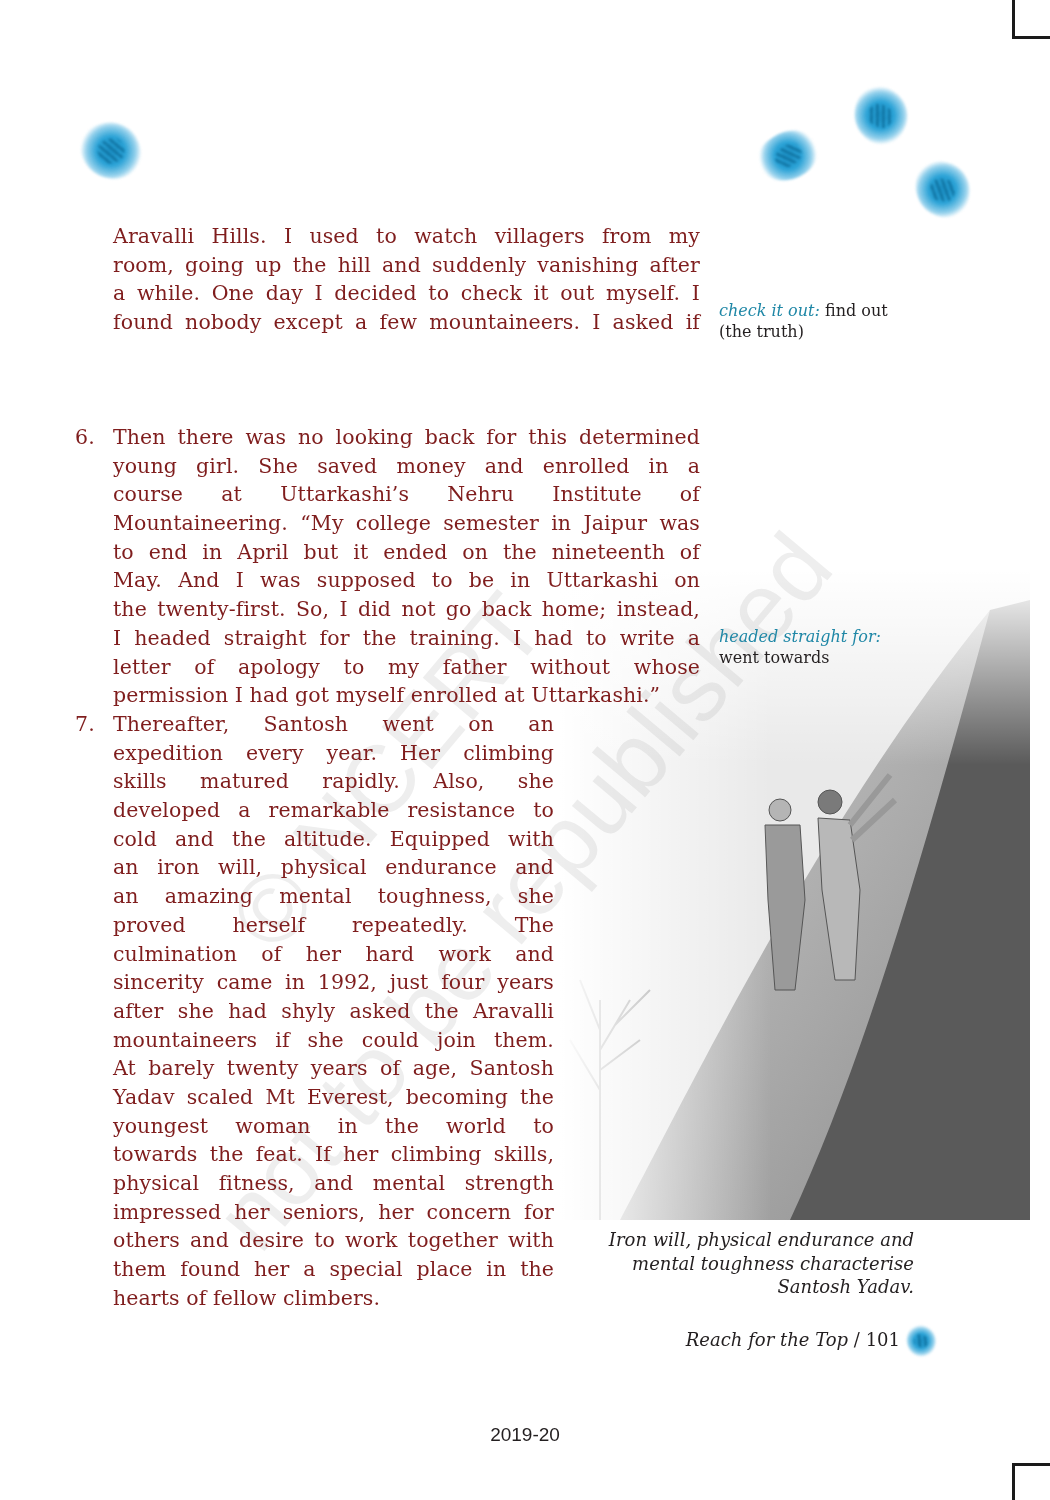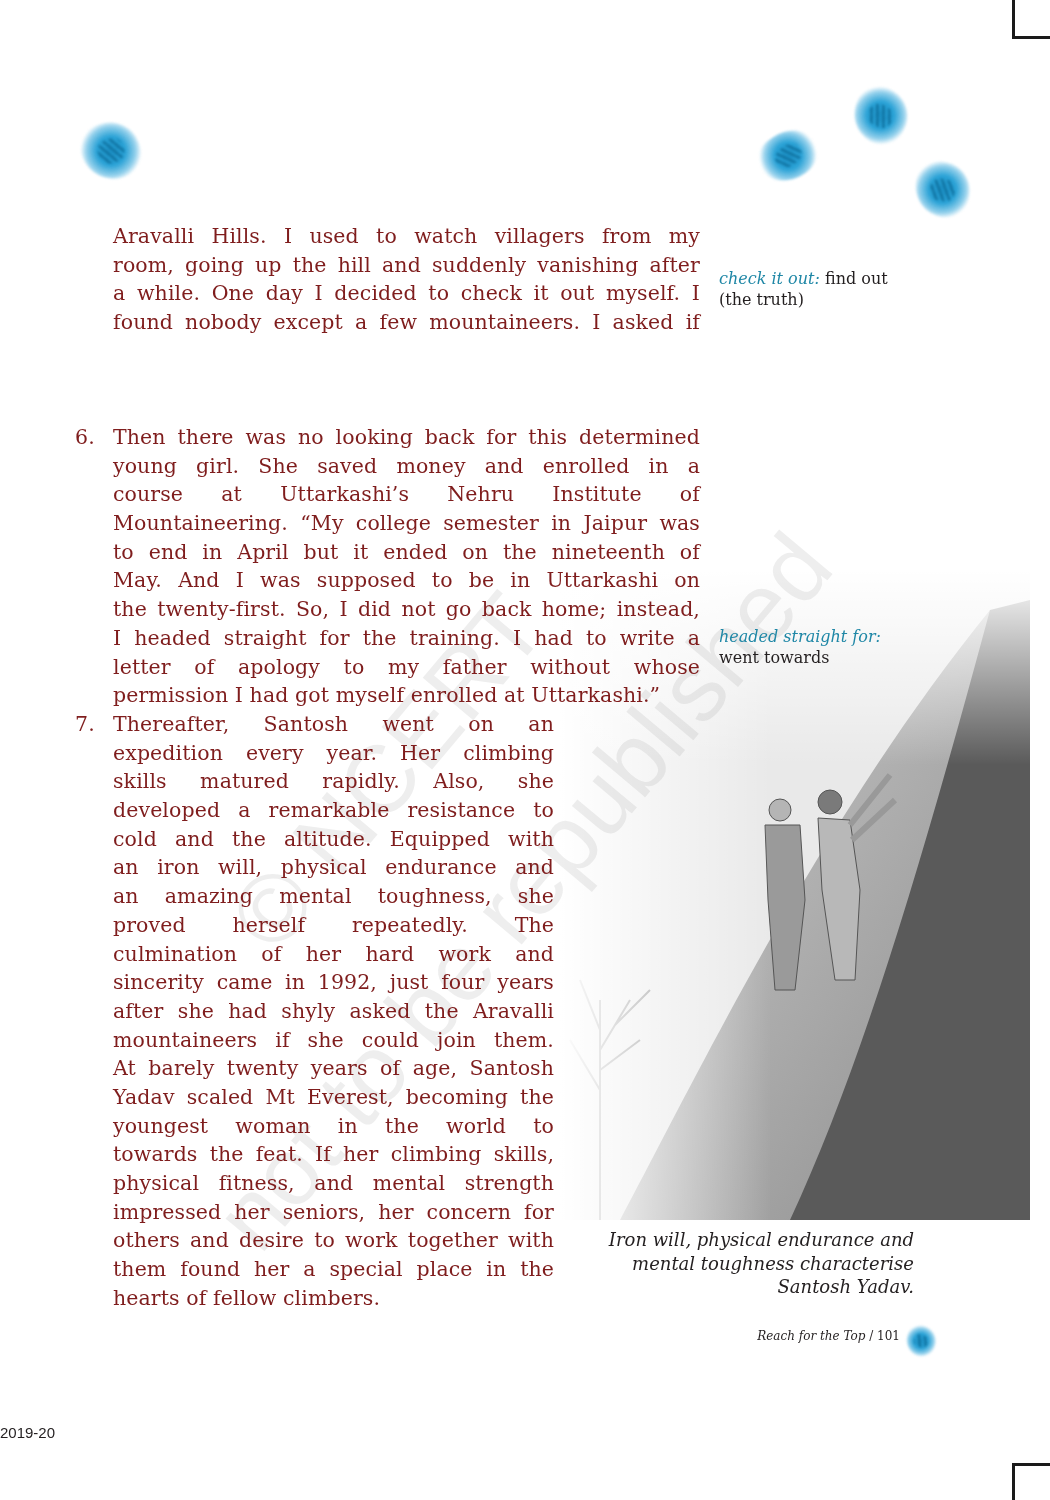--- a/index.html
+++ b/index.html
@@ -31,25 +31,25 @@
   .gloss .term { font-style: italic; color: #1f87a6; }
   .photo {
     position: absolute; left: 560px; top: 570px; width: 470px; height: 650px; overflow: hidden;
   }
   .caption {
     position: absolute; left: 584px; top: 1228px; width: 330px;
     font-family: "DejaVu Serif", serif; font-style: italic; font-size: 18px; line-height: 23.5px; color: #231f20; text-align: right;
   }
   .footer-title {
     position: absolute; right: 150px; top: 1329px;
-    font-family: "DejaVu Serif", serif; font-style: italic; font-size: 12px; color: #231f20;
+    font-family: "DejaVu Serif", serif; font-style: italic; font-size: 18px; color: #231f20;
   }
   .year {
-    position: absolute; left: 0; width: 1050px; top: 1424px; text-align: left;
-    font-family: "Liberation Sans", sans-serif; font-size: 15px; color: #231f20;
+    position: absolute; left: 0; width: 1050px; top: 1424px; text-align: center;
+    font-family: "Liberation Sans", sans-serif; font-size: 19px; color: #231f20;
   }
   .watermark {
     position: absolute; pointer-events: none;
     font-family: "Liberation Sans", sans-serif; color: rgba(120,120,120,0.13);
     font-size: 96px; white-space: nowrap; transform-origin: left center;
   }
 </style>
 </head>
 <body>
 
@@ -144,21 +144,21 @@
   <span class="line">Yadav scaled Mt Everest, becoming the</span>
   <span class="line">youngest woman in the world to</span>
   <span class="line">towards the feat. If her climbing skills,</span>
   <span class="line">physical fitness, and mental strength</span>
   <span class="line">impressed her seniors, her concern for</span>
   <span class="line">others and desire to work together with</span>
   <span class="line">them found her a special place in the</span>
   <span class="line last">hearts of fellow climbers.</span>
 </div>
 
-<div class="gloss" style="left:719px;top:268px;">
+<div class="gloss" style="left:719px;top:300px;">
   <div><span class="term">check it out</span><span class="term">:</span><span> find out</span></div>
   <div>(the truth)</div>
 </div>
 <div class="gloss" style="left:719px;top:626px;">
   <div><span class="term">headed straight for</span><span class="term">:</span></div>
   <div>went towards</div>
 </div>
 
 <div class="caption">
   <div>Iron will, physical endurance and</div>

